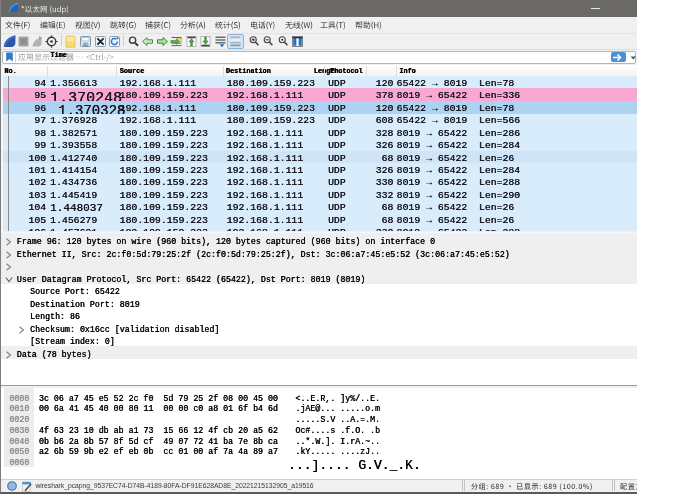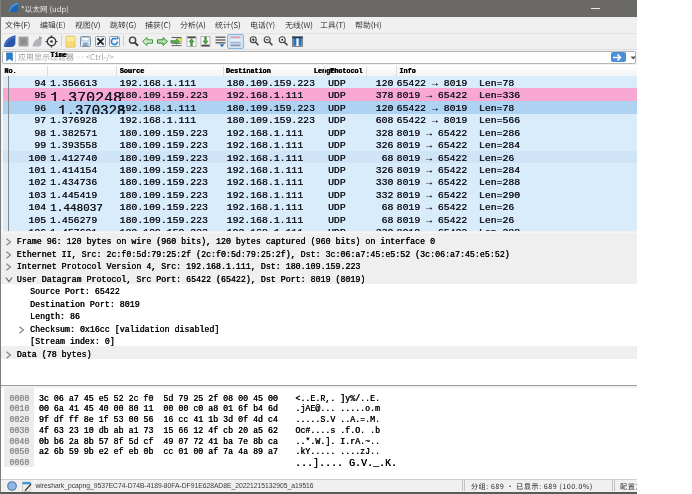--- a/index.html
+++ b/index.html
@@ -337,21 +337,20 @@
       <path d="M1.5 0.8 l4 3.2 -4 3.2" fill="none" stroke="#808080" stroke-width="1.1"></path>
     </svg>
 <span class="abs mono" style="left:16.7px;top:237.0px;font-size:8.3px;color:#000">Frame 96: 120 bytes on wire (960 bits), 120 bytes captured (960 bits) on interface 0</span>
 <svg class="abs" style="left:4.5px;top:250.5px" width="7" height="8">
       <path d="M1.5 0.8 l4 3.2 -4 3.2" fill="none" stroke="#808080" stroke-width="1.1"></path>
     </svg>
 <span class="abs mono" style="left:16.7px;top:249.5px;font-size:8.3px;color:#000">Ethernet II, Src: 2c:f0:5d:79:25:2f (2c:f0:5d:79:25:2f), Dst: 3c:06:a7:45:e5:52 (3c:06:a7:45:e5:52)</span>
 <svg class="abs" style="left:4.5px;top:263.0px" width="7" height="8">
       <path d="M1.5 0.8 l4 3.2 -4 3.2" fill="none" stroke="#808080" stroke-width="1.1"></path>
     </svg>
-<span class="abs mono" style="left:16.7px;top:262.0px;font-size:8.3px;color:#000">Internet Protocol Version 4, Src: 192.168.1.111, Dst: 180.109.159.223</span>
 <svg class="abs" style="left:4.5px;top:275.5px" width="9" height="8">
       <path d="M0.8 1.5 l3.2 4 3.2 -4" fill="none" stroke="#606060" stroke-width="1.1"></path>
     </svg>
 <span class="abs mono" style="left:16.7px;top:274.5px;font-size:8.3px;color:#000">User Datagram Protocol, Src Port: 65422 (65422), Dst Port: 8019 (8019)</span>
 <span class="abs mono" style="left:30px;top:287.0px;font-size:8.3px;color:#000">Source Port: 65422</span>
 <span class="abs mono" style="left:30px;top:299.5px;font-size:8.3px;color:#000">Destination Port: 8019</span>
 <span class="abs mono" style="left:30px;top:312.0px;font-size:8.3px;color:#000">Length: 86</span>
 <svg class="abs" style="left:18px;top:325.5px" width="7" height="8">
       <path d="M1.5 0.8 l4 3.2 -4 3.2" fill="none" stroke="#808080" stroke-width="1.1"></path>
     </svg>
@@ -365,33 +364,32 @@
 <div class="abs" style="left:0;top:386.1px;width:692px;height:1.4px;background:#f2f2f2"></div>
 <div class="abs" style="left:0;top:387.5px;width:692px;height:91px;background:#ffffff"></div>
 <div class="abs" style="left:3.5px;top:387.5px;width:30px;height:79.5px;background:#ececec"></div>
 <span class="abs mono" style="left:9.3px;top:393.6px;font-size:8.3px;color:#8c8c8c">0000</span>
 <span class="abs mono" style="left:38.8px;top:393.6px;font-size:8.3px;color:#000">3c 06 a7 45 e5 52 2c f0  5d 79 25 2f 08 00 45 00</span>
 <span class="abs mono" style="left:295.3px;top:393.6px;font-size:8.3px;color:#000">&lt;..E.R,. ]y%/..E.</span>
 <span class="abs mono" style="left:9.3px;top:404.33000000000004px;font-size:8.3px;color:#8c8c8c">0010</span>
 <span class="abs mono" style="left:38.8px;top:404.33000000000004px;font-size:8.3px;color:#000">00 6a 41 45 40 00 80 11  00 00 c0 a8 01 6f b4 6d</span>
 <span class="abs mono" style="left:295.3px;top:404.33000000000004px;font-size:8.3px;color:#000">.jAE@... .....o.m</span>
 <span class="abs mono" style="left:9.3px;top:415.06000000000006px;font-size:8.3px;color:#8c8c8c">0020</span>
-<span class="abs mono" style="left:38.8px;top:415.06000000000006px;font-size:8.3px;color:#000">9f df ff 8e 1f 53 00 56  16 cc 41 1b 3d 0f 4d c4</span>
 <span class="abs mono" style="left:295.3px;top:415.06000000000006px;font-size:8.3px;color:#000">.....S.V ..A.=.M.</span>
 <span class="abs mono" style="left:9.3px;top:425.7900000000001px;font-size:8.3px;color:#8c8c8c">0030</span>
 <span class="abs mono" style="left:38.8px;top:425.7900000000001px;font-size:8.3px;color:#000">4f 63 23 10 db ab a1 73  15 66 12 4f cb 20 a5 62</span>
 <span class="abs mono" style="left:295.3px;top:425.7900000000001px;font-size:8.3px;color:#000">Oc#....s .f.O. .b</span>
 <span class="abs mono" style="left:9.3px;top:436.5200000000001px;font-size:8.3px;color:#8c8c8c">0040</span>
 <span class="abs mono" style="left:38.8px;top:436.5200000000001px;font-size:8.3px;color:#000">0b b6 2a 8b 57 8f 5d cf  49 07 72 41 ba 7e 8b ca</span>
 <span class="abs mono" style="left:295.3px;top:436.5200000000001px;font-size:8.3px;color:#000">..*.W.]. I.rA.~..</span>
 <span class="abs mono" style="left:9.3px;top:447.2500000000001px;font-size:8.3px;color:#8c8c8c">0050</span>
 <span class="abs mono" style="left:38.8px;top:447.2500000000001px;font-size:8.3px;color:#000">a2 6b 59 9b e2 ef eb 0b  cc 01 00 af 7a 4a 89 a7</span>
 <span class="abs mono" style="left:295.3px;top:447.2500000000001px;font-size:8.3px;color:#000">.kY..... ....zJ..</span>
 <span class="abs mono" style="left:9.3px;top:457.98000000000013px;font-size:8.3px;color:#8c8c8c">0060</span>
-<span class="abs mono" style="left:295px;top:457.98000000000013px;font-size:10px;color:#000">...].... G.V._.K.</span>
+<span class="abs mono" style="left:288px;top:457.98000000000013px;font-size:13px;color:#000">...].... G.V._.K.</span>
 <div class="abs" style="left:685.5px;top:387.5px;width:6.5px;height:91px;background:#ececec;border-left:1px solid #9a9a9a"></div>
 <svg class="abs" style="left:686.5px;top:390px" width="6" height="6">
       <path d="M3 1 l2.6 3.4 h-5.2 z" fill="#555"></path>
     </svg>
 <div class="abs" style="left:687px;top:402px;width:4.5px;height:65px;background:#b4b4b4"></div>
 <svg class="abs" style="left:686.5px;top:471px" width="6" height="6">
       <path d="M3 5 l-2.6 -3.4 h5.2 z" fill="#555"></path>
     </svg>
 <div class="abs" style="left:0;top:478.5px;width:692px;height:15.5px;background:#f0f0f0;border-top:1px solid #cfcfcf"></div>
 <svg class="abs" style="left:7px;top:481px" width="11" height="11">

